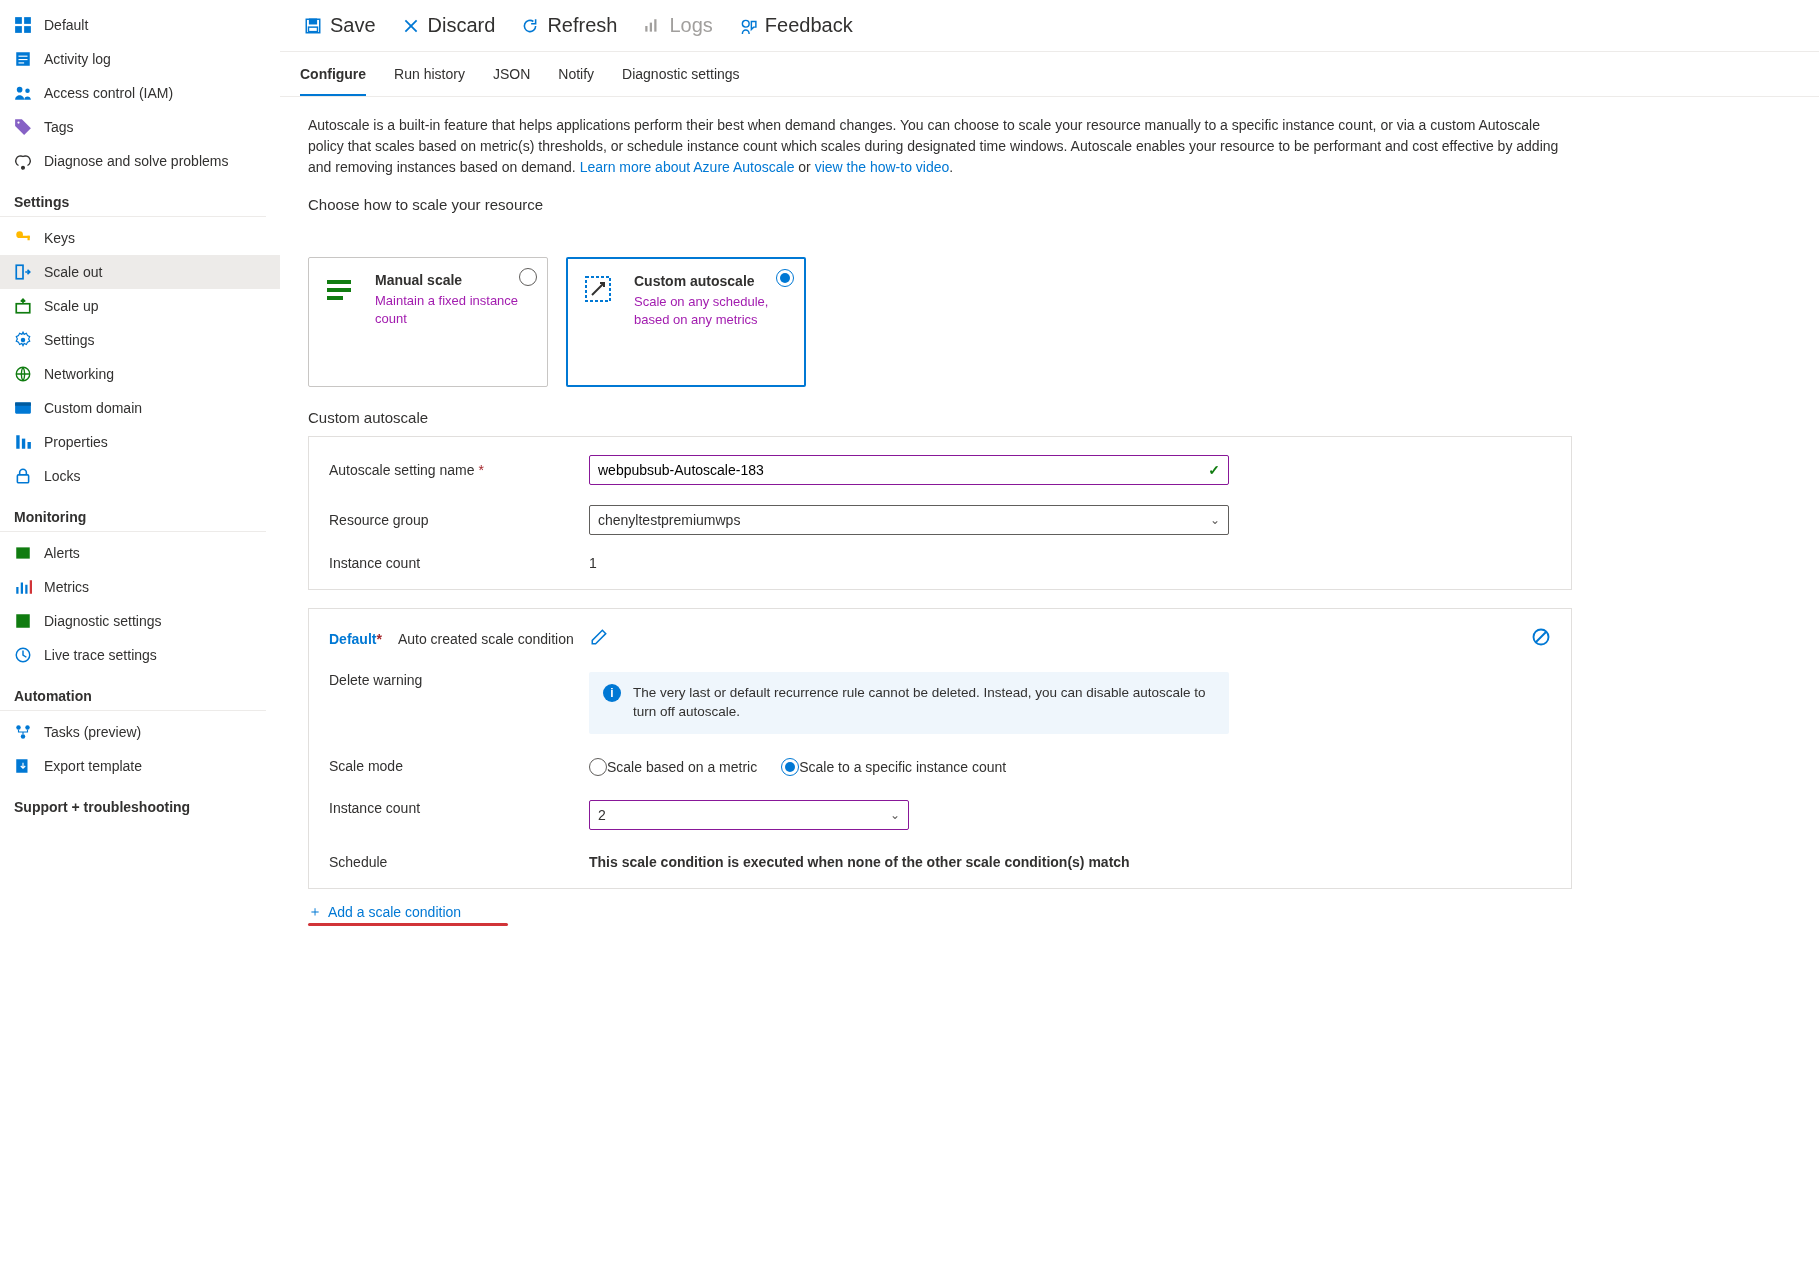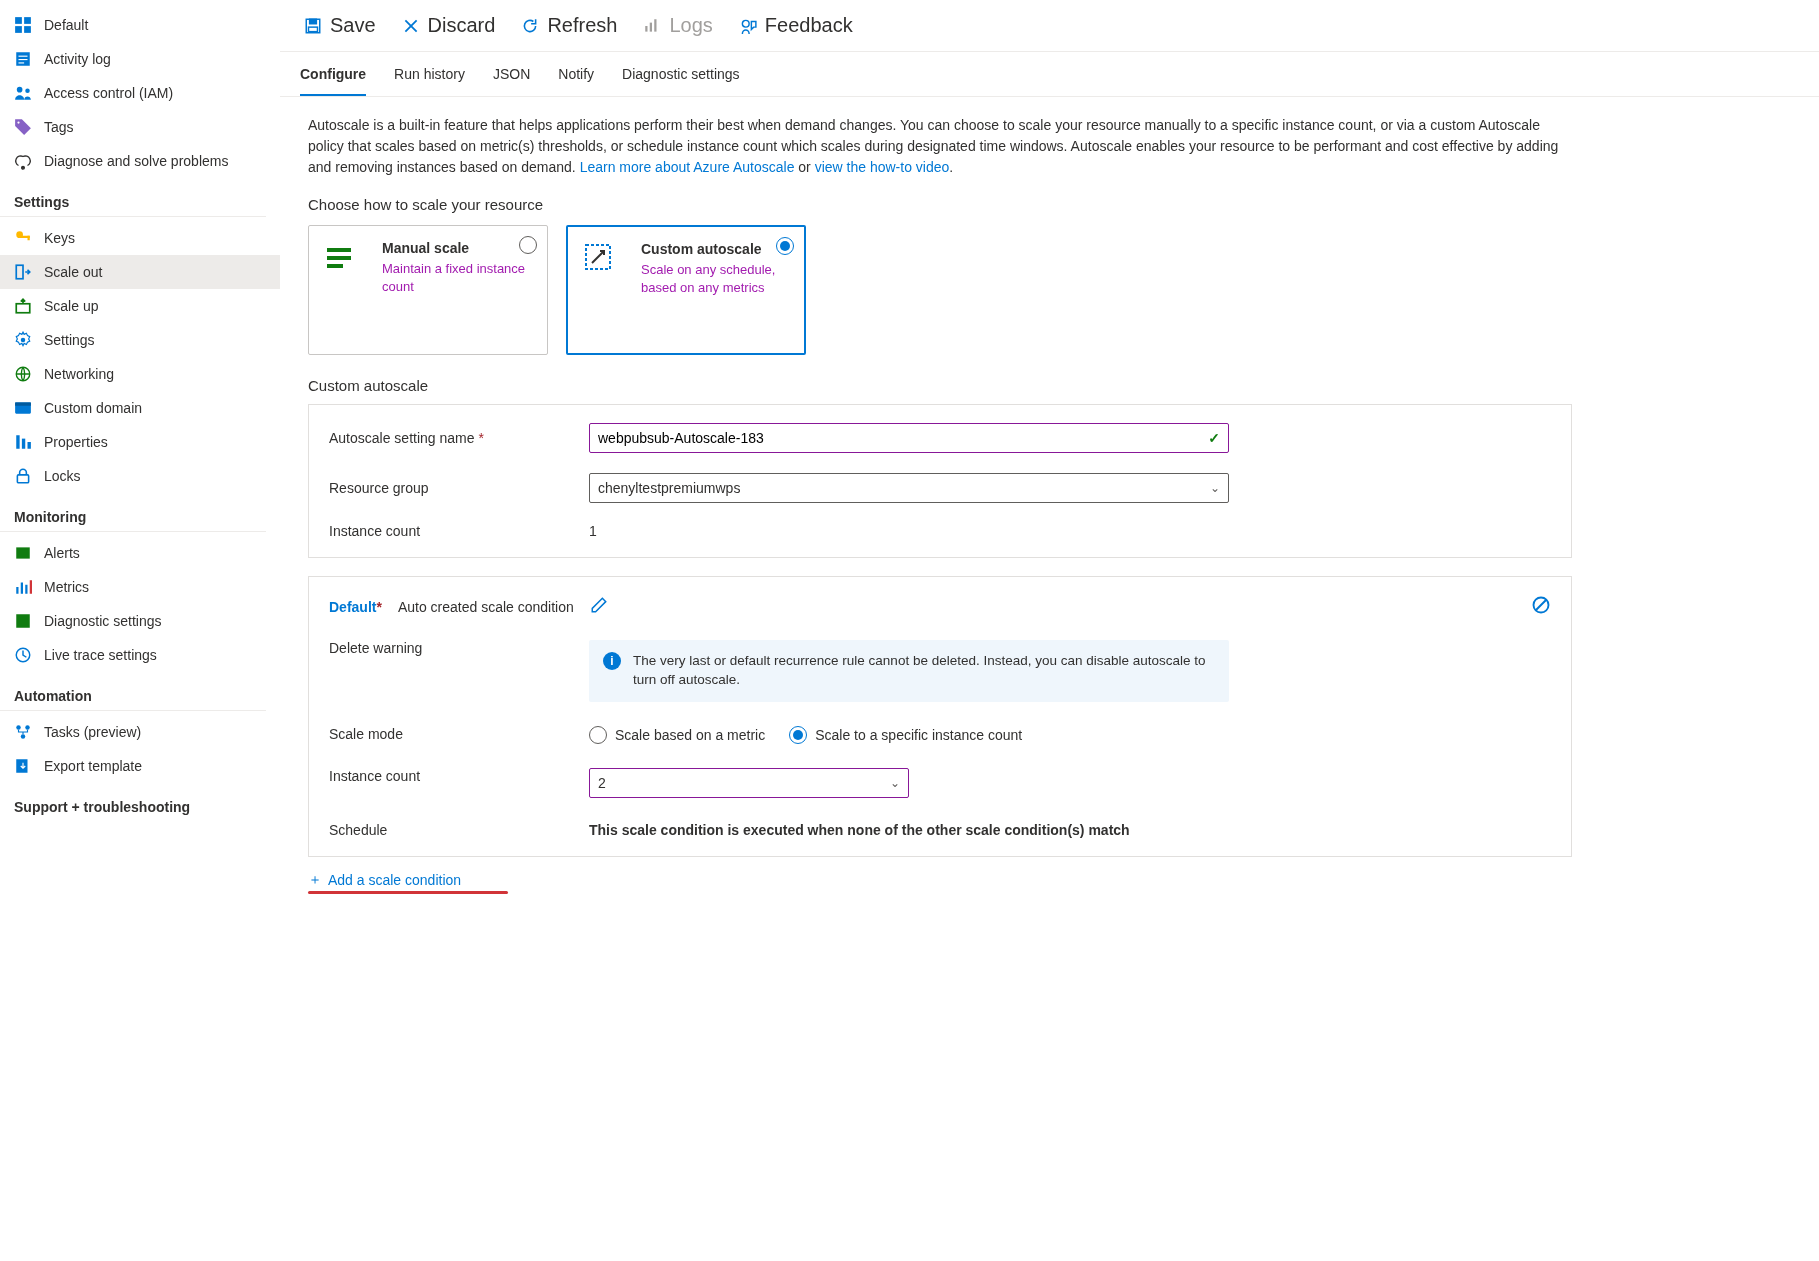--- a/index.html
+++ b/index.html
@@ -129,21 +129,22 @@
   .scale-cards { display: flex; gap: 18px; margin-bottom: 22px; }
   .scale-card {
     width: 240px;
     height: 130px;
     border: 1px solid #c8c6c4;
     border-radius: 2px;
     padding: 14px 14px 14px 14px;
     position: relative;
     cursor: pointer;
     display: flex;
-    gap: 27px;
+    gap: 20px;
+    margin-top: 32px;
   }
   .scale-card.selected { border: 2px solid #0078d4; }
   .scale-card .radio {
     position: absolute;
     top: 10px;
     right: 10px;
     width: 18px;
     height: 18px;
     border: 1px solid #605e5c;
     border-radius: 50%;
@@ -231,21 +232,21 @@
   }
   .info-panel .i-icon {
     width:18px; height:18px; border-radius:50%;
     background:#0078d4; color:#fff; font-weight:700;
     display:flex; align-items:center; justify-content:center;
     font-size:12px; flex-shrink:0;
   }
   .info-panel .msg { color:#323130; font-size:13.5px; line-height:1.4; }
 
   .radio-row { display:flex; gap:24px; align-items:center; }
-  .radio-opt { display:inline-flex; gap:8px; align-items:center; cursor:pointer; }
+  .radio-opt { display:inline-flex; align-items:center; cursor:pointer; }
   .radio-circle {
     width:18px; height:18px; border:1px solid #605e5c; border-radius:50%;
     display:flex; align-items:center; justify-content:center;
   }
   .radio-opt.checked .radio-circle { border-color:#0078d4; }
   .radio-opt.checked .radio-circle::after {
     content:""; width:10px; height:10px; border-radius:50%; background:#0078d4;
   }
 
   .small-select {

